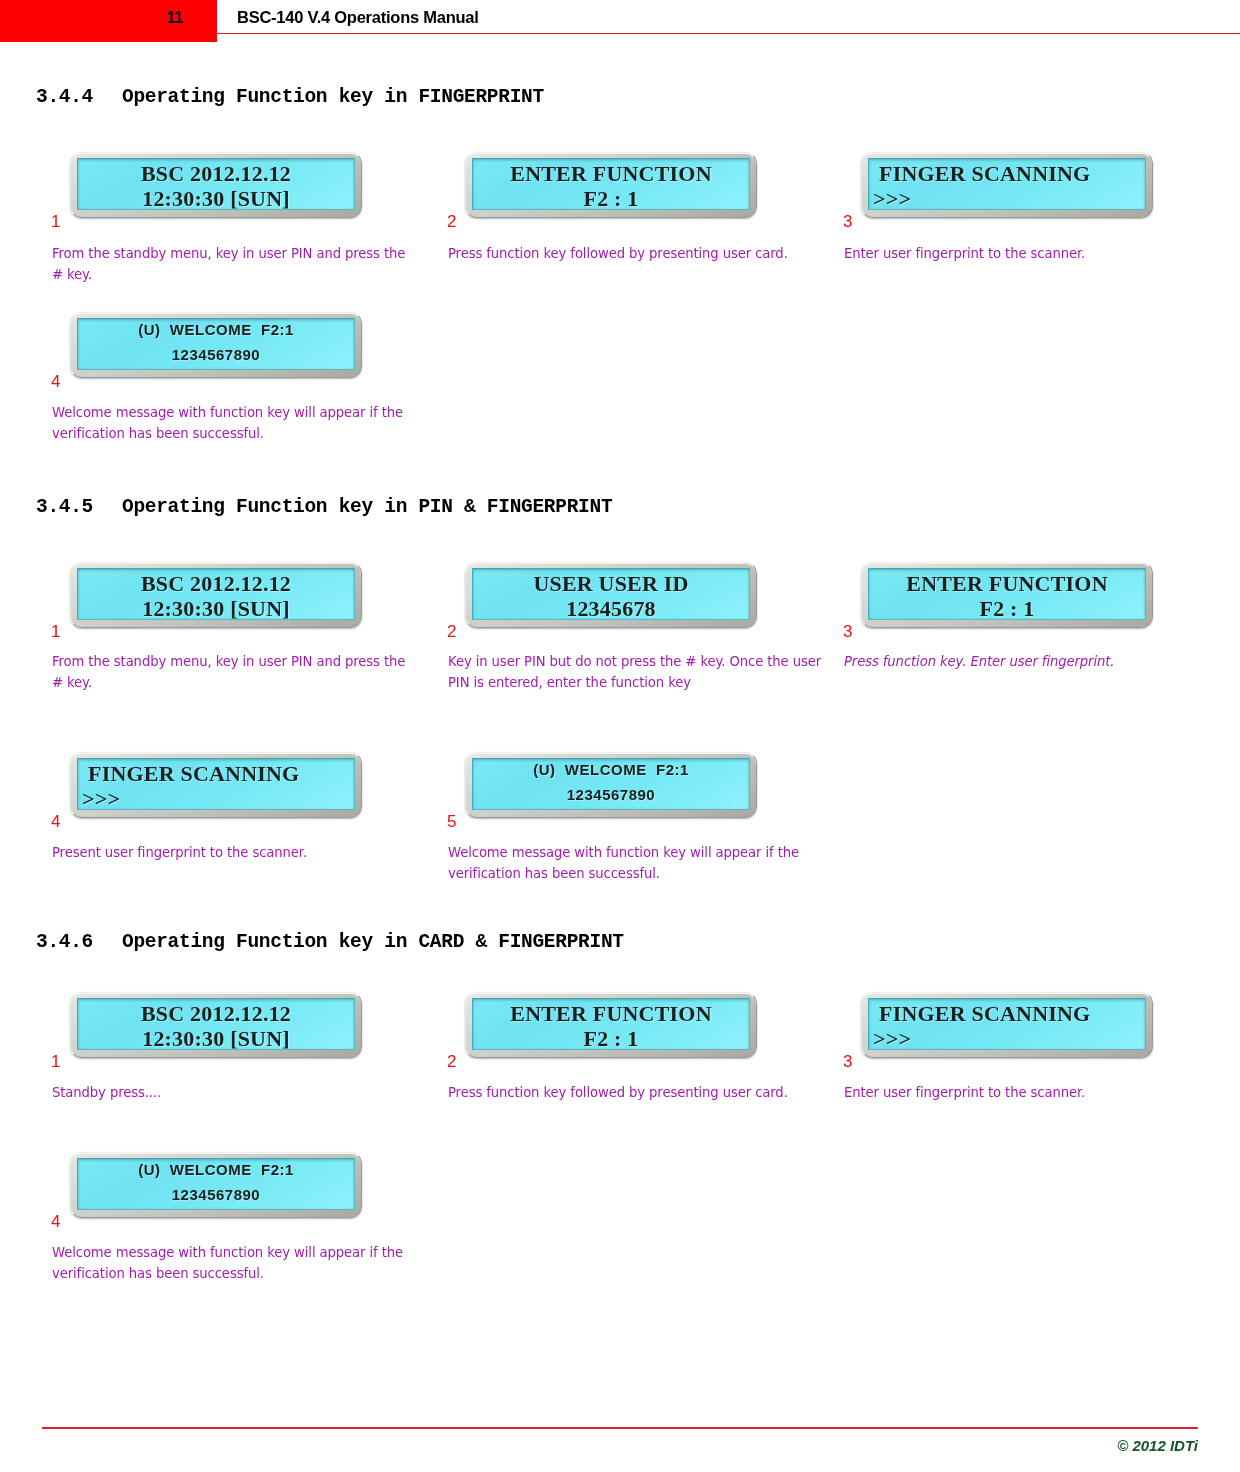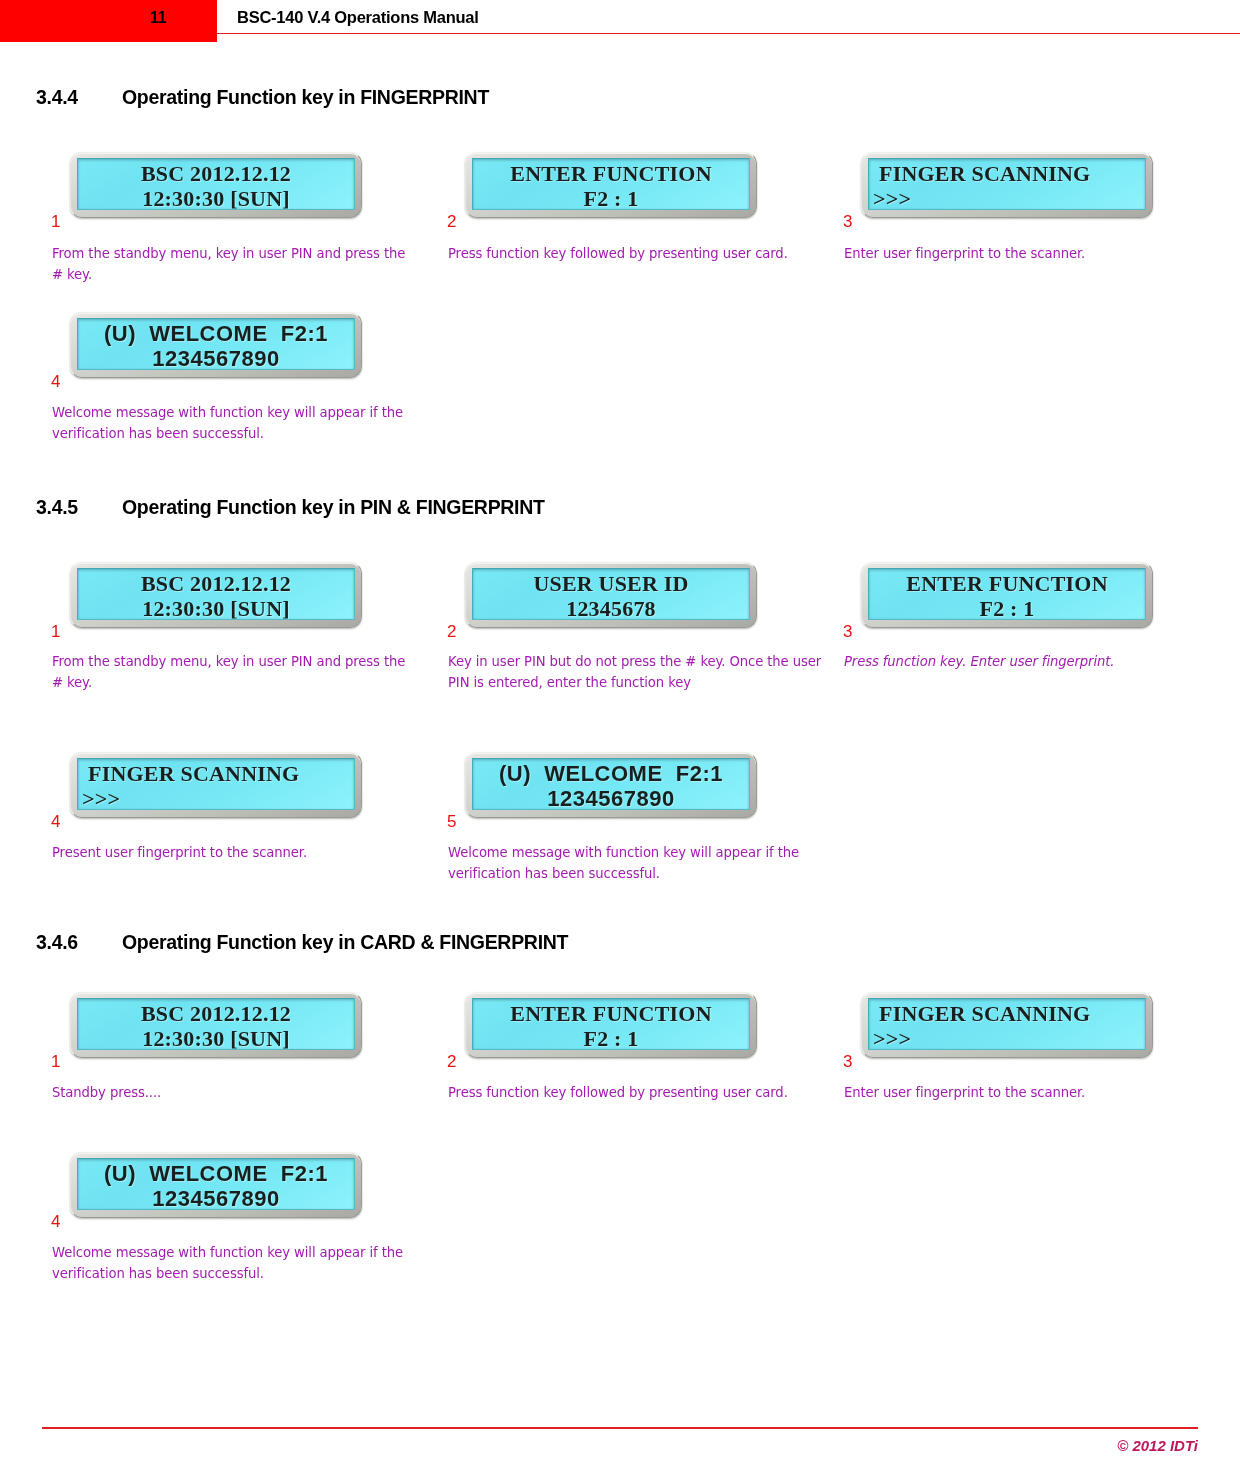--- a/index.html
+++ b/index.html
@@ -27,21 +27,21 @@
     left: 0; top: 0;
     width: 217px;
     height: 42px;
     background: #fe0000;
   }
   .header-page-number {
     position: absolute;
     left: 150px;
     top: 9px;
     width: 50px;
-    text-align: left;
+    text-align: center;
     font-family: "Liberation Sans", sans-serif;
     font-weight: bold;
     font-size: 16px;
     color: #000000;
     letter-spacing: -0.2px;
   }
   .header-title {
     position: absolute;
     left: 237px;
     top: 8px;
@@ -57,21 +57,21 @@
     left: 217px;
     top: 33px;
     width: 1023px;
     height: 1px;
     background: #e02020;
   }
 
   
   .section-heading {
     position: absolute;
-    font-family: Liberation Sans, sans-serif;
+    font-family: Liberation Mono, monospace;
     font-weight: bold;
     font-size: 19.5px;
     color: #000000;
     letter-spacing: -0.3px;
     white-space: nowrap;
   }
   .section-heading .sec-num {
     display: inline-block;
     width: 86px;
   }
@@ -114,21 +114,21 @@
     letter-spacing: 0.2px;
     white-space: pre;
   }
   .lcd-line.l1 { top: 2px; }
   .lcd-line.l2 { top: 27px; }
   .lcd-line.center { text-align: center; }
   .lcd-line.left   { text-align: left; padding-left: 10px; }
   .lcd-line.mono   {
     font-family: "Liberation Sans", sans-serif;
     font-weight: bold;
-    font-size: 22px;
+    font-size: 15px;
     letter-spacing: 0.5px;
   }
 
   
   .step-num {
     position: absolute;
     font-family: "Liberation Sans", sans-serif;
     font-size: 17px;
     color: #e81313;
     font-weight: normal;
@@ -156,21 +156,21 @@
     background: #e02020;
   }
   .footer-copy {
     position: absolute;
     right: 42px;
     top: 1437px;
     font-family: "Liberation Sans", sans-serif;
     font-style: italic;
     font-weight: bold;
     font-size: 15px;
-    color: #be185d;
+    color: #14532d;
     white-space: nowrap;
   }
 </style>
 </head>
 <body>
 
 <div class="page-header">
   <div class="header-red-block"></div>
   <div class="header-page-number">11</div>
   <div class="header-title">BSC-140 V.4 Operations Manual</div>

